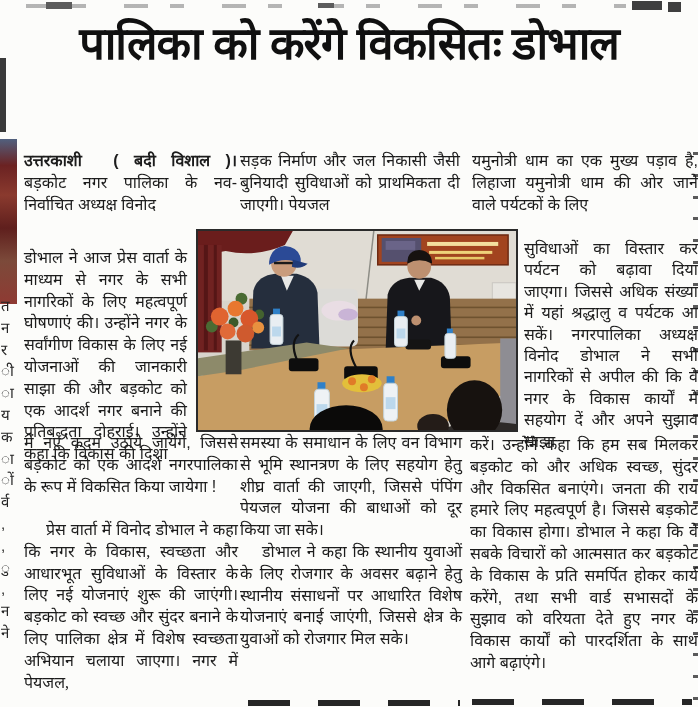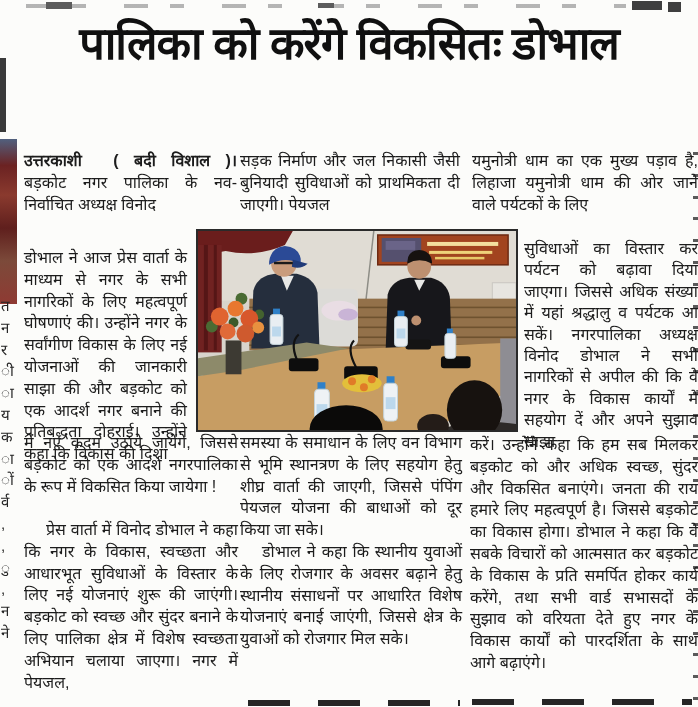--- a/index.html
+++ b/index.html
@@ -89,21 +89,21 @@
     <div>पालिका को करेंगे विकसितः डोभाल</div>
   </div>
 
   <div class="seg" style="left:24px; top:150px; width:213px;">
     <span class="b dateline-city">उत्तरकाशी</span>
     <span class="b">( बदी विशाल )।</span>
     <span>बड़कोट नगर पालिका के नव-निर्वाचित अध्यक्ष विनोद</span>
   </div>
   <div class="seg" style="left:24px; top:216px; width:163px;margin-top:31px;">डोभाल ने आज प्रेस वार्ता के माध्यम से नगर के सभी नागरिकों के लिए महत्वपूर्ण घोषणाएं की। उन्होंने नगर के सर्वांगीण विकास के लिए नई योजनाओं की जानकारी साझा की और बड़कोट को एक आदर्श नगर बनाने की प्रतिबद्धता दोहराई। उन्होंने कहा कि विकास की दिशा</div>
   <div class="seg" style="left:24px; top:432px; width:214px;">में नए कदम उठाये जायेंगे, जिससे बड़कोट को एक आदर्श नगरपालिका के रूप में विकसित किया जायेगा !</div>
-  <div class="seg indent" style="left:24px; top:519px; width:214px;">प्रेस वार्ता में विनोद डोभाल ने कहा कि नगर के विकास, स्वच्छता और आधारभूत सुविधाओं के विस्तार के लिए नई योजनाएं शुरू की जाएंगी। बड़कोट को स्वच्छ और सुंदर बनाने के लिए पालिका क्षेत्र में विशेष स्वच्छता अभियान चलाया जाएगा। नगर में पेयजल,</div>
+  <div class="seg indent" style="left:24px; top:519px; width:214px;font-family:Liberation Serif, serif;">प्रेस वार्ता में विनोद डोभाल ने कहा कि नगर के विकास, स्वच्छता और आधारभूत सुविधाओं के विस्तार के लिए नई योजनाएं शुरू की जाएंगी। बड़कोट को स्वच्छ और सुंदर बनाने के लिए पालिका क्षेत्र में विशेष स्वच्छता अभियान चलाया जाएगा। नगर में पेयजल,</div>
 
   <div class="seg" style="left:240px; top:150px; width:220px;">सड़क निर्माण और जल निकासी जैसी बुनियादी सुविधाओं को प्राथमिकता दी जाएगी। पेयजल</div>
   <div class="seg" style="left:240px; top:432px; width:222px;">समस्या के समाधान के लिए वन विभाग से भूमि स्थानत्रण के लिए सहयोग हेतु शीघ्र वार्ता की जाएगी, जिससे पंपिंग पेयजल योजना की बाधाओं को दूर किया जा सके।</div>
   <div class="seg indent" style="left:240px; top:541px; width:222px;">डोभाल ने कहा कि स्थानीय युवाओं के लिए रोजगार के अवसर बढ़ाने हेतु स्थानीय संसाधनों पर आधारित विशेष योजनाएं बनाई जाएंगी, जिससे क्षेत्र के युवाओं को रोजगार मिल सके।</div>
 
   <div class="seg" style="left:472px; top:150px; width:226px;">यमुनोत्री धाम का एक मुख्य पड़ाव है, लिहाजा यमुनोत्री धाम की ओर जाने वाले पर्यटकों के लिए</div>
   <div class="seg" style="left:524px; top:238px; width:174px; line-height:21.4px;">सुविधाओं का विस्तार कर पर्यटन को बढ़ावा दिया जाएगा। जिससे अधिक संख्या में यहां श्रद्धालु व पर्यटक आ सकें। नगरपालिका अध्यक्ष विनोद डोभाल ने सभी नागरिकों से अपील की कि वे नगर के विकास कार्यों में सहयोग दें और अपने सुझाव साझा</div>
   <div class="seg" style="left:470px; top:434px; width:228px;">करें। उन्होंने कहा कि हम सब मिलकर बड़कोट को और अधिक स्वच्छ, सुंदर और विकसित बनाएंगे। जनता की राय हमारे लिए महत्वपूर्ण है। जिससे बड़कोट का विकास होगा। डोभाल ने कहा कि वे सबके विचारों को आत्मसात कर बड़कोट के विकास के प्रति समर्पित होकर कार्य करेंगे, तथा सभी वार्ड सभासदों के सुझाव को वरियता देते हुए नगर के विकास कार्यों को पारदर्शिता के साथ आगे बढ़ाएंगे।</div>
 
   <div class="photo">

